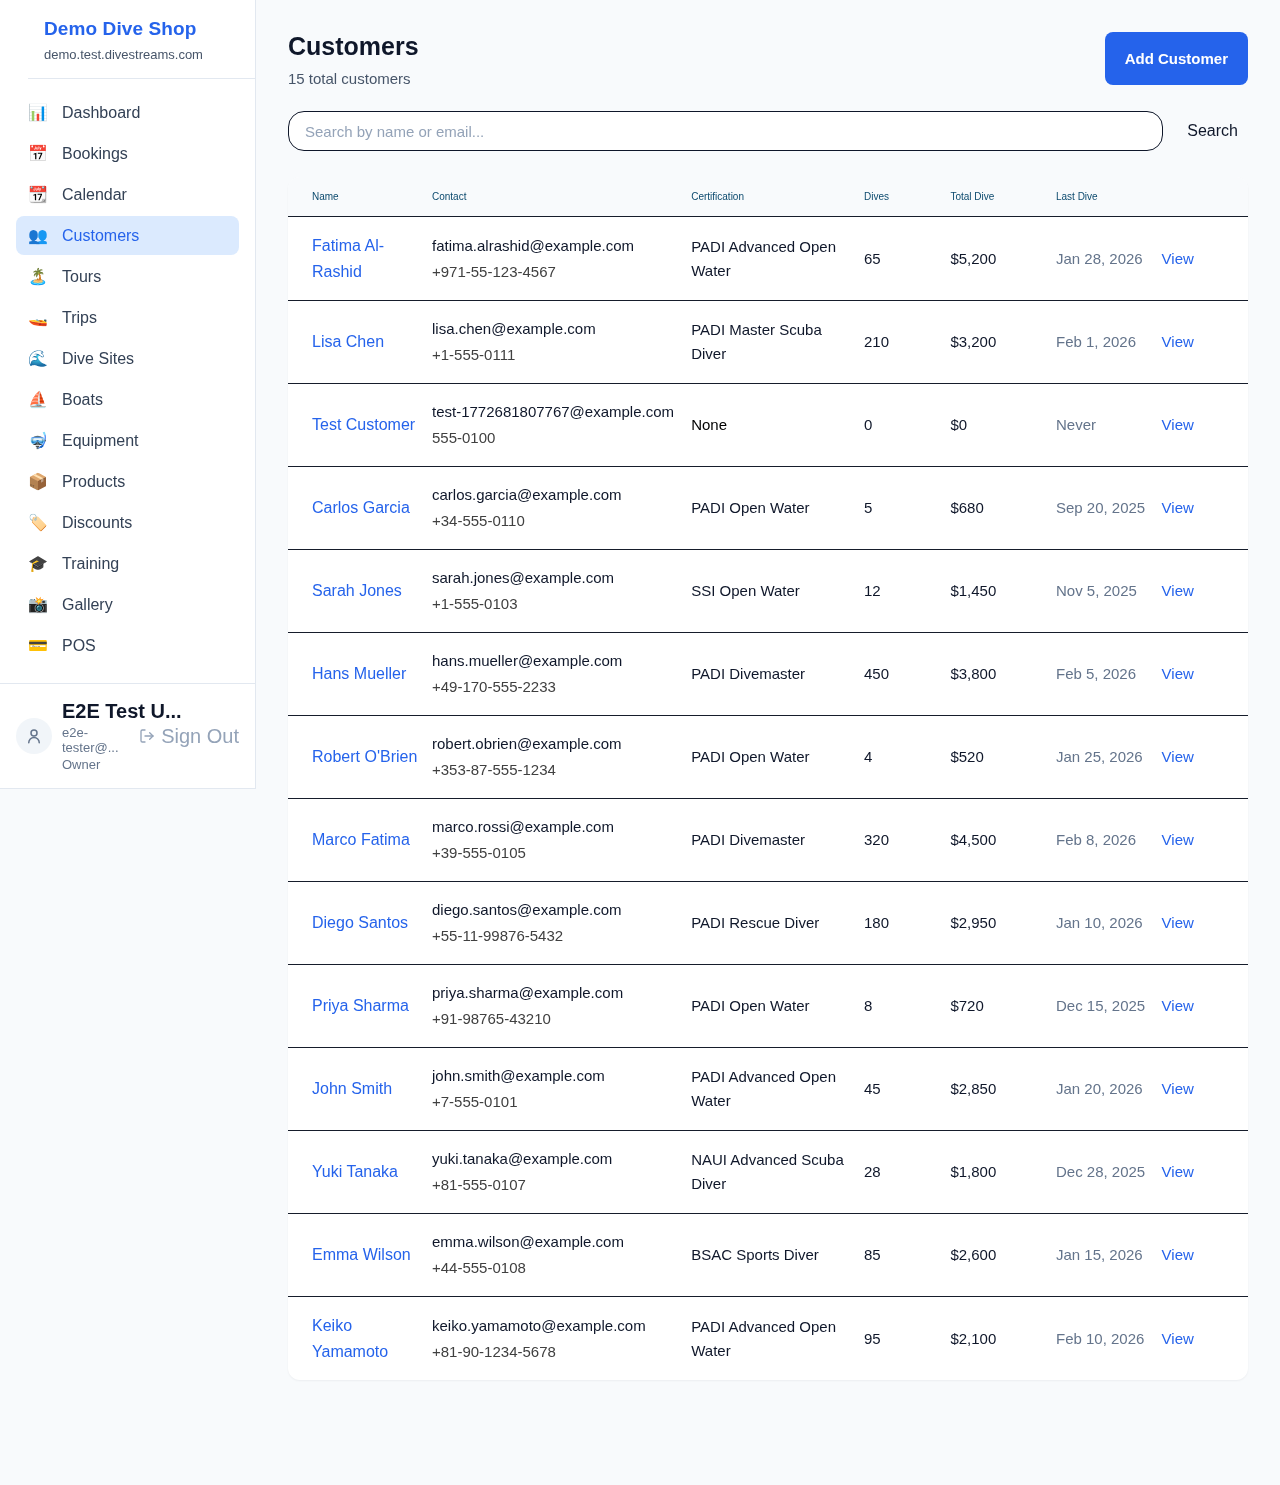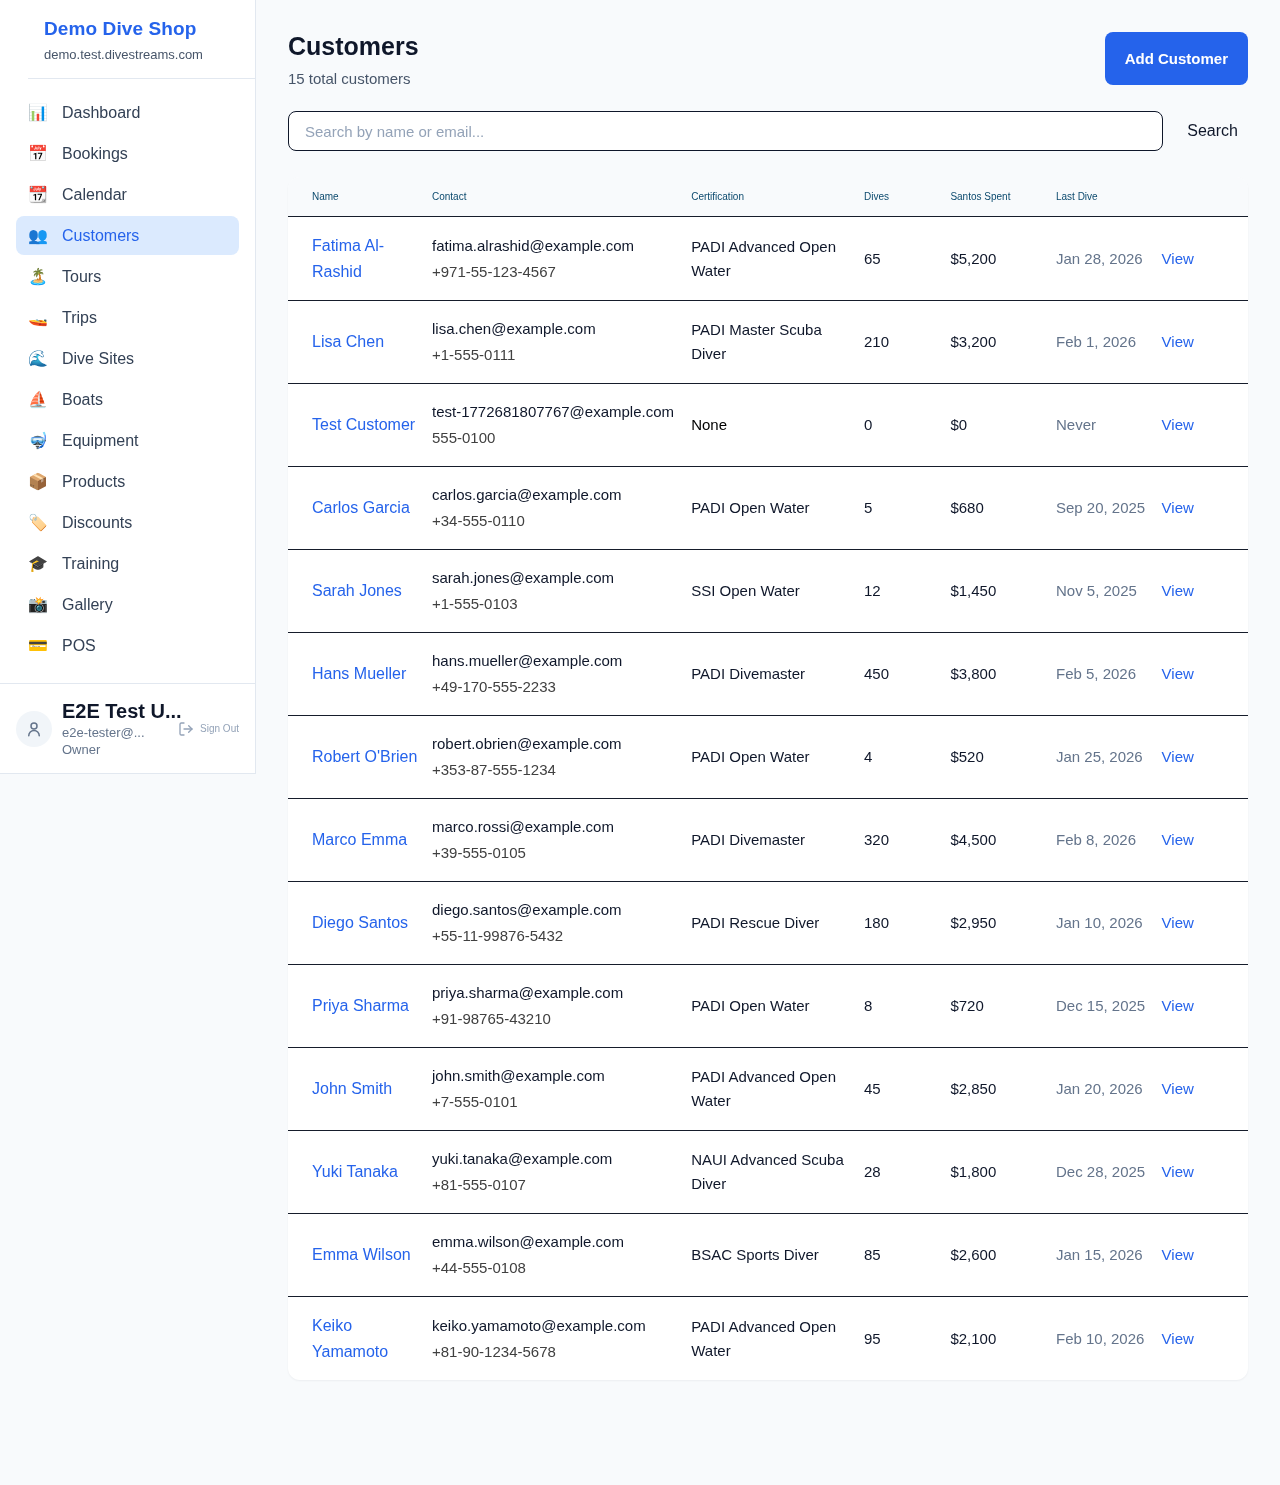--- a/index.html
+++ b/index.html
@@ -40,38 +40,38 @@
   .avatar {
     width: 36px; height: 36px; border-radius: 50%;
     background: #f1f5f9; color: #64748b;
     display: flex; align-items: center; justify-content: center; flex: none;
   }
   .user-meta { flex: 1; min-width: 0; }
   .user-name { font-weight: 700; font-size: 20px; color: #0f172a; white-space: nowrap; }
   .user-email, .user-role { font-size: 13px; color: #64748b; margin-top: 2px; }
   .signout {
     background: none; border: none; padding: 0;
-    color: #94a3b8; font-size: 10px; font-family: inherit;
+    color: #94a3b8; font-size: 20px; font-family: inherit;
     display: flex; align-items: center; gap: 6px; cursor: pointer; flex: none;
   }
 
   
   .main { flex: 1; padding: 32px 32px 28px; min-width: 0; }
   .page-header { display: flex; justify-content: space-between; align-items: flex-start; margin-bottom: 24px; }
   .page-title { margin: 0; font-size: 25px; font-weight: 700; color: #0f172a; }
   .page-subtitle { color: #475569; font-size: 15px; margin-top: 9px; }
   .btn-primary {
     background: #2563eb; color: #ffffff; border: none; border-radius: 8px;
     padding: 18px 20px; font-size: 15px; font-weight: 600;
     font-family: inherit; cursor: pointer;
   }
   .search-row { display: flex; align-items: center; gap: 14px; margin-bottom: 26px; }
   .search-input {
     flex: 1; height: 40px; background: #fff; color: #0f172a;
-    border: 1px solid #0f172a; border-radius: 8px;
+    border: 1px solid #0f172a; border-radius: 16px;
     padding: 0 16px; font-size: 15px; font-family: inherit;
   }
   .search-input::placeholder { color: #94a3b8; }
   .search-btn {
     background: none; border: none; color: #0f172a;
     font-size: 16px; font-family: inherit; padding: 0 10px; cursor: pointer;
   }
 
   
   .table-card {
@@ -216,21 +216,21 @@
             <col style="width:11%">
             <col style="width:11%">
             <col style="width:9%">
         </colgroup>
         <thead>
           <tr id="thead-row">
               <th>Name</th>
               <th>Contact</th>
               <th>Certification</th>
               <th>Dives</th>
-              <th>Santos Spent</th>
+              <th>Total Dive</th>
               <th>Last Dive</th>
               <th></th>
             </tr>
         </thead>
         <tbody id="tbody">
   <tr>
     <td class="c-name"><a>Fatima Al-Rashid</a></td>
     <td class="c-contact">
       <div class="email">fatima.alrashid@example.com</div>
       <div class="phone">+971-55-123-4567</div>
@@ -315,21 +315,21 @@
       <div class="phone">+353-87-555-1234</div>
     </td>
     <td class="c-cert">PADI Open Water</td>
     <td class="c-dives">4</td>
     <td class="c-total">$520</td>
     <td class="c-last">Jan 25, 2026</td>
     <td class="c-action"><a>View</a></td>
   </tr>
 
   <tr>
-    <td class="c-name"><a>Marco Emma</a></td>
+    <td class="c-name"><a>Marco Fatima</a></td>
     <td class="c-contact">
       <div class="email">marco.rossi@example.com</div>
       <div class="phone">+39-555-0105</div>
     </td>
     <td class="c-cert">PADI Divemaster</td>
     <td class="c-dives">320</td>
     <td class="c-total">$4,500</td>
     <td class="c-last">Feb 8, 2026</td>
     <td class="c-action"><a>View</a></td>
   </tr>

